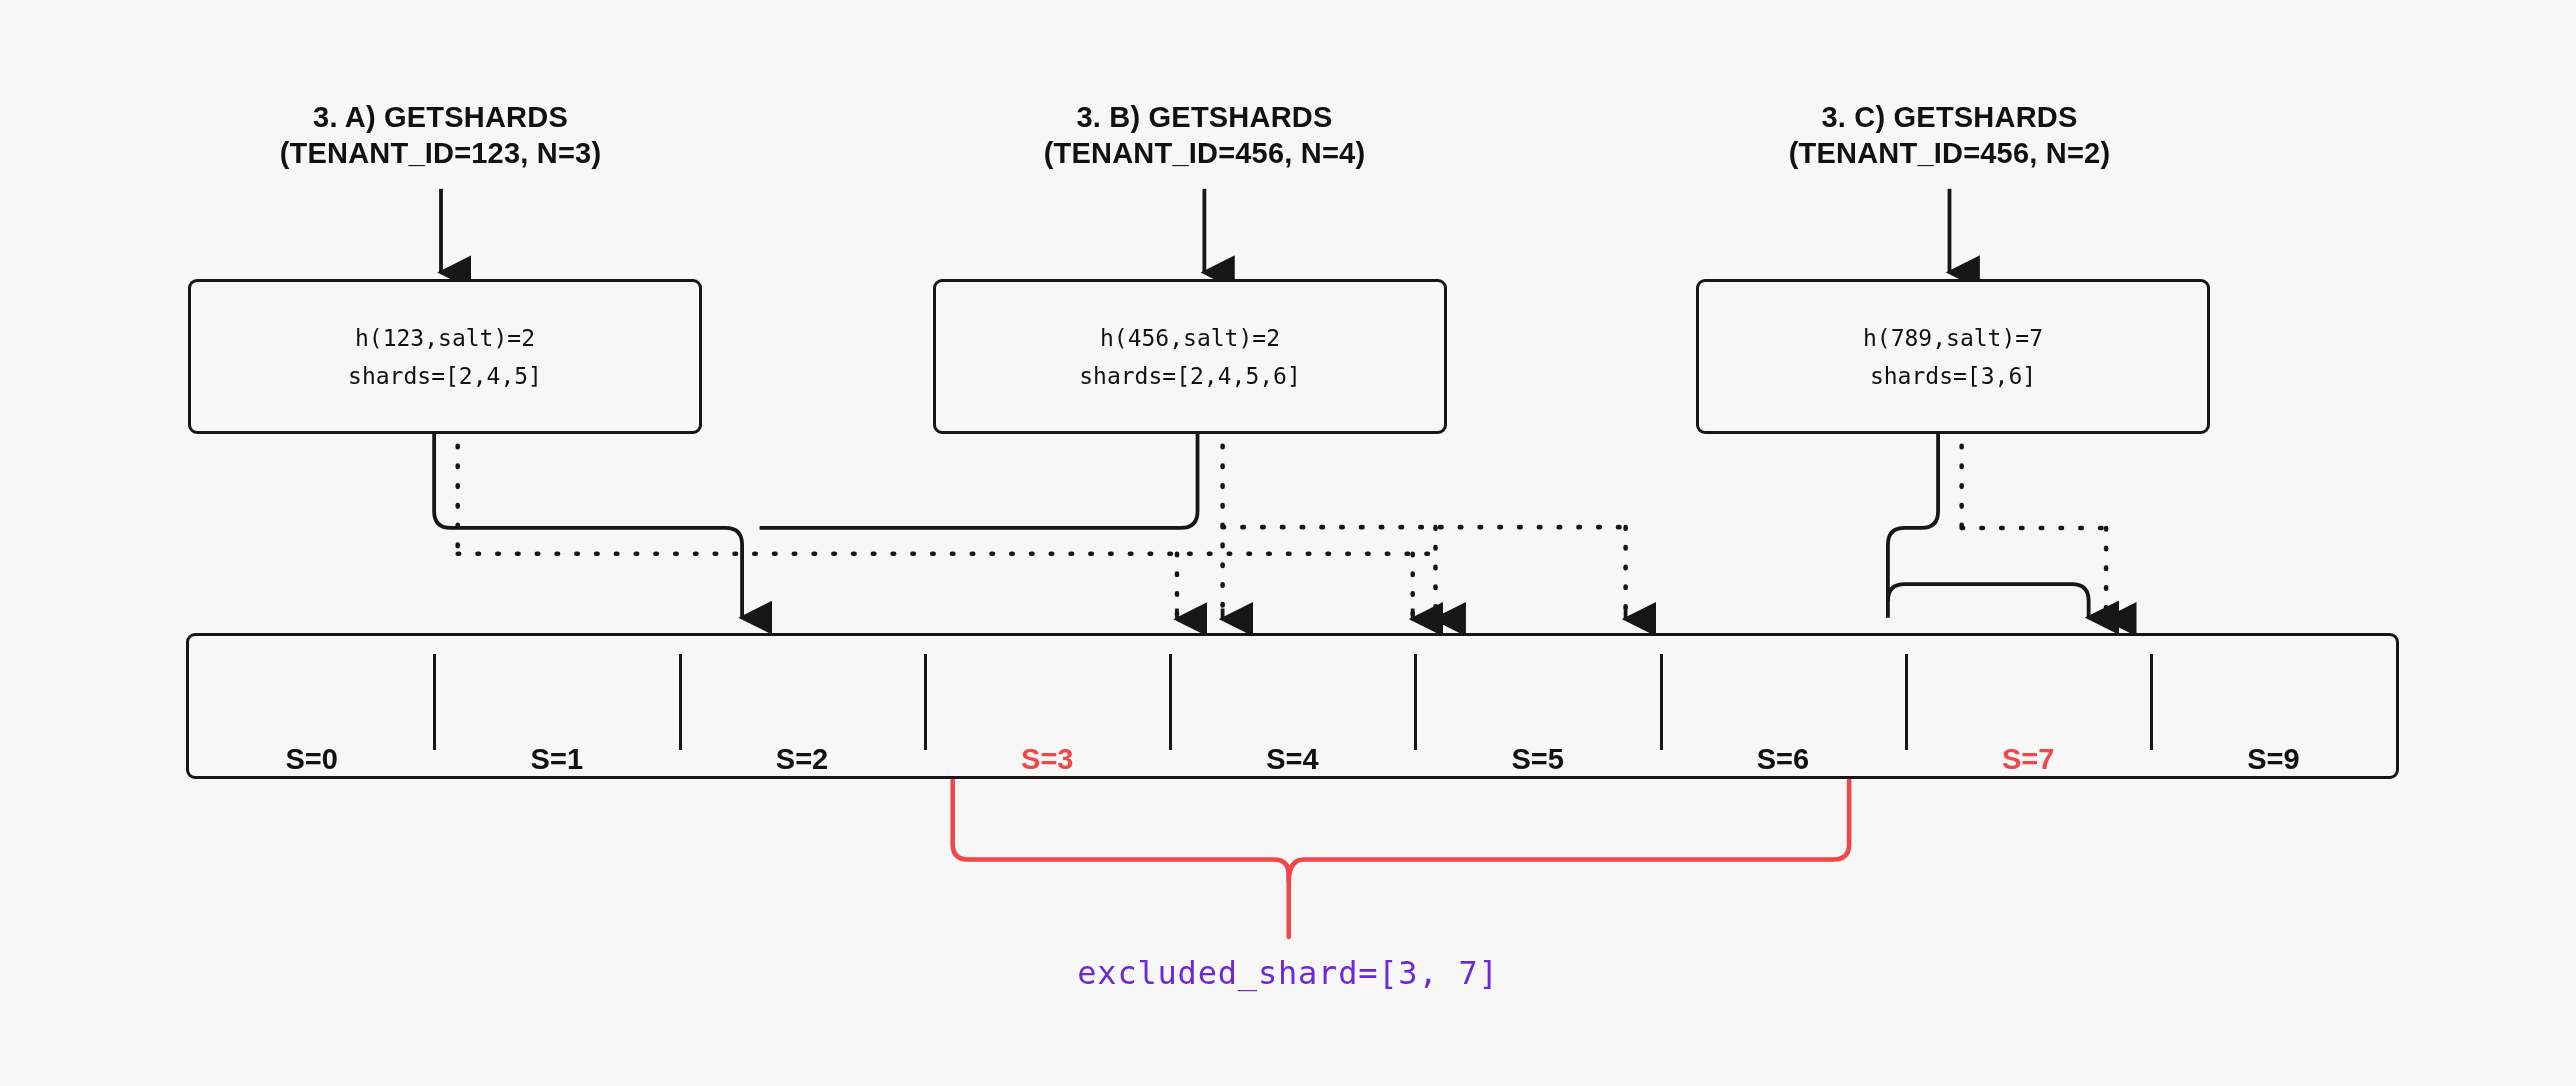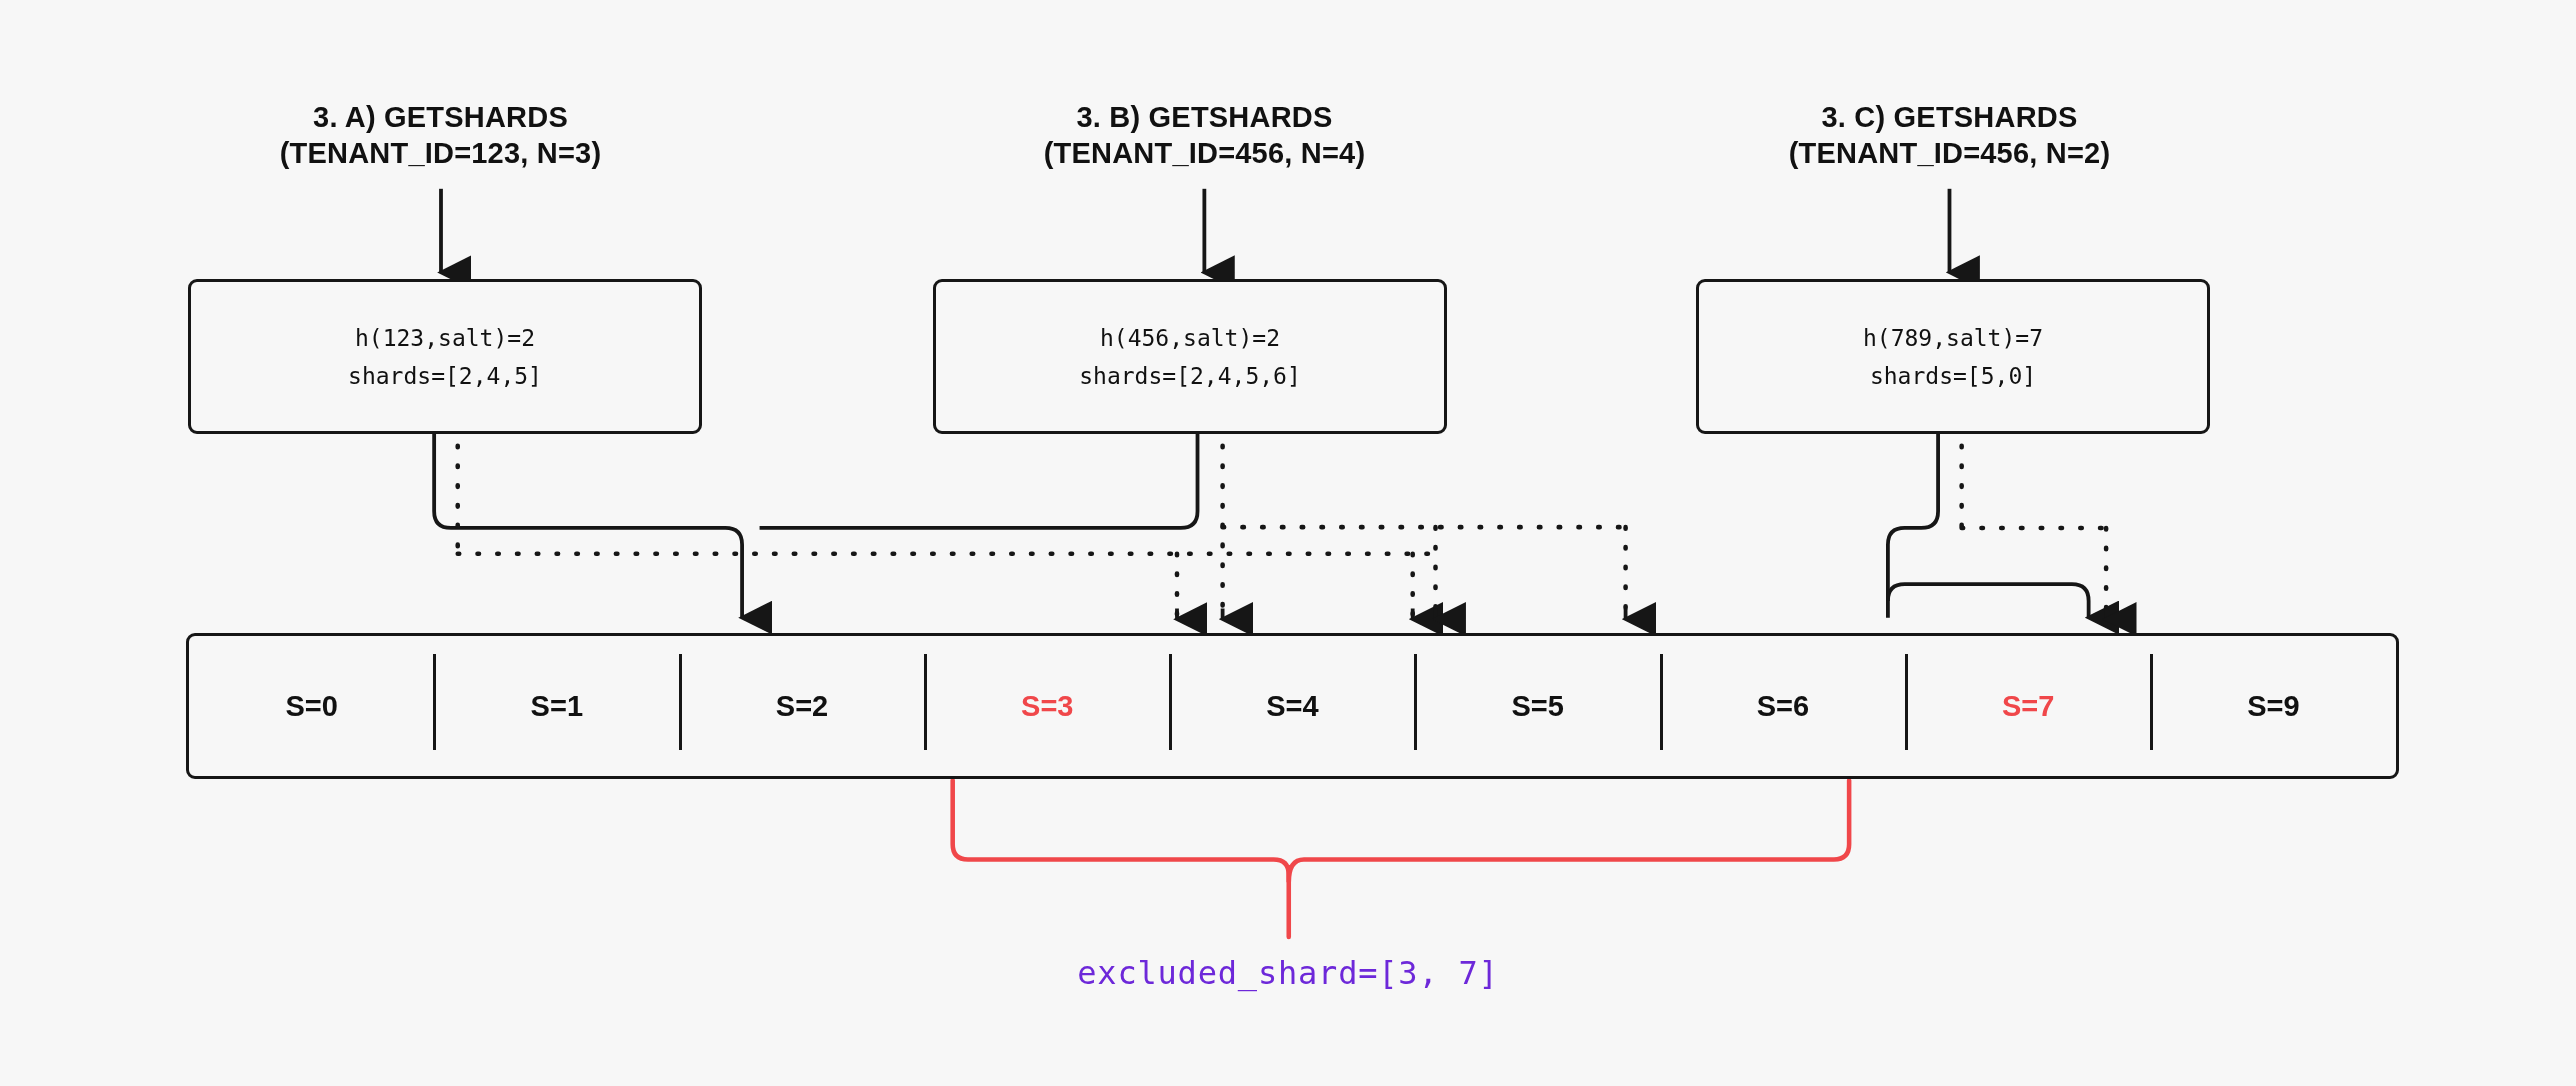--- a/index.html
+++ b/index.html
@@ -47,21 +47,21 @@
     border:3.8px solid #161616;
     border-radius:9px;
     background:#f7f7f7;
     display:flex;
     box-sizing:border-box;
   }
   .shard{
     flex:1 1 0;
     position:relative;
     display:flex;
-    align-items:center;
+    align-items:flex-end;
     justify-content:center;
     font-weight:bold;
     font-size:29px;
     color:#111111;
   }
   .shard + .shard::before{
     content:"";
     position:absolute;
     left:-0.8px;top:18px;
     width:3px;height:96px;
@@ -164,21 +164,21 @@
     <span class="ln">shards=[2,4,5]</span>
   </div>
 
   <div class="hashbox" style="left:896px;top:279px;width:508px;height:149px;margin-left:37px;">
     <span class="ln">h(456,salt)=2</span>
     <span class="ln">shards=[2,4,5,6]</span>
   </div>
 
   <div class="hashbox" style="left:1696px;top:279px;width:508px;height:149px;">
     <span class="ln">h(789,salt)=7</span>
-    <span class="ln">shards=[5,0]</span>
+    <span class="ln">shards=[3,6]</span>
   </div>
 
   <div id="shardbar">
       <div class="shard">
         <span>S=0</span>
       </div>
       <div class="shard">
         <span>S=1</span>
       </div>
       <div class="shard">

